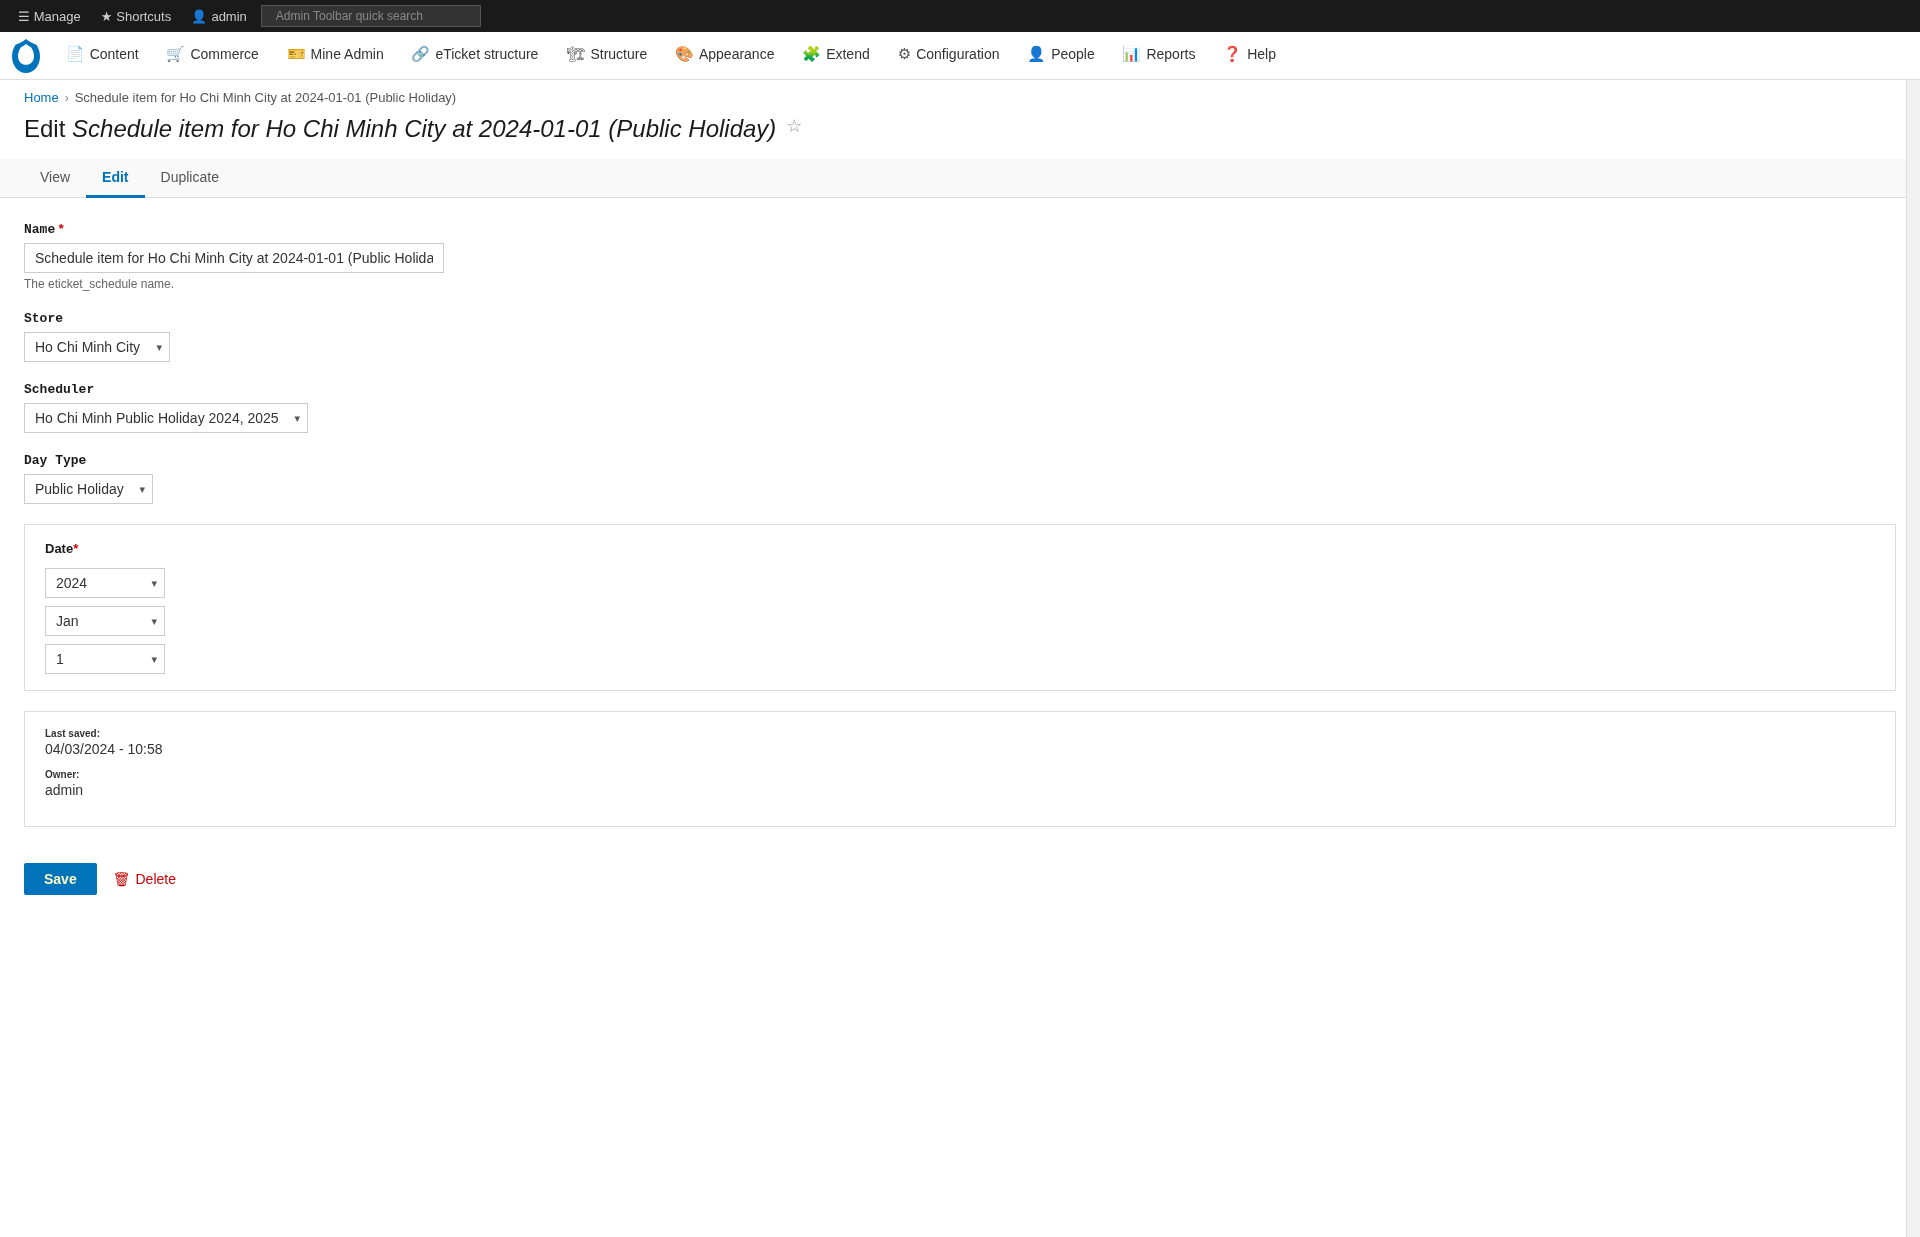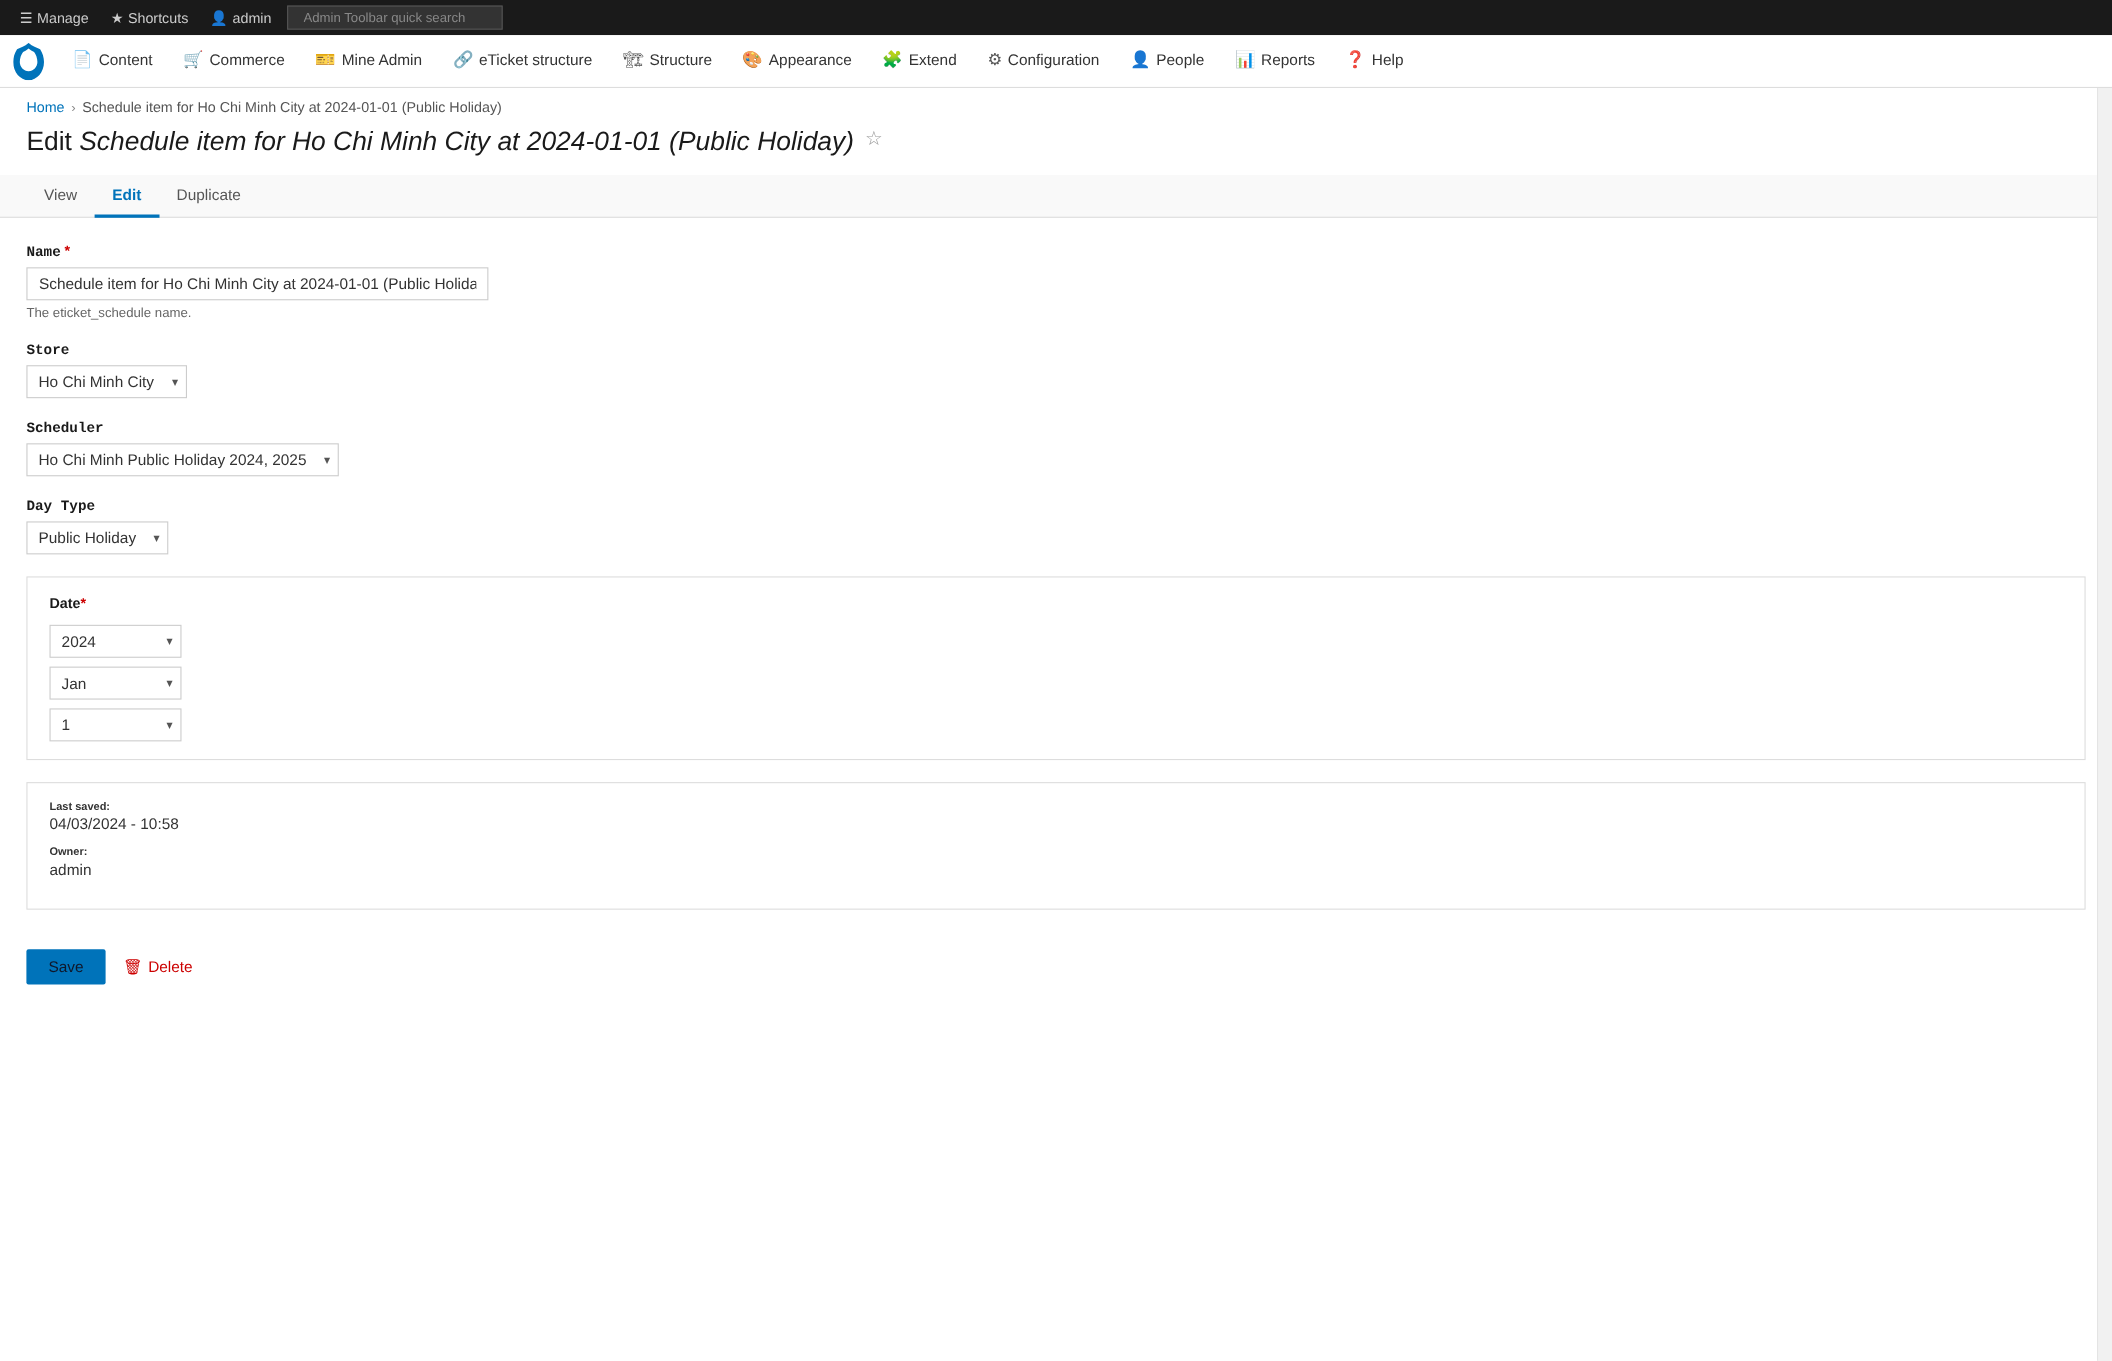--- a/index.html
+++ b/index.html
@@ -24,21 +24,21 @@
       height: 100%;
       cursor: pointer;
       color: #ccc;
     }
     .admin-toolbar-search {
       background: #333;
       border: 1px solid #555;
       color: #ccc;
       padding: 3px 14px;
       font-size: 12px;
-      width: 196px;
+      width: 220px;
       height: 22px;
       margin-left: 4px;
     }
     .admin-toolbar-search::placeholder { color: #888; }
 
     
     .main-nav {
       background: #fff;
       border-bottom: 1px solid #ddd;
       display: flex;
@@ -218,25 +218,25 @@
 
     
     .bottom-actions {
       padding: 16px 24px 24px;
       display: flex;
       align-items: center;
       gap: 16px;
     }
     .btn-save {
       background: #0073ba;
-      color: #0f172a;
+      color: #fef9c3;
       border: none;
       padding: 8px 20px;
       font-size: 14px;
-      font-weight: 400;
+      font-weight: 700;
       cursor: pointer;
       border-radius: 2px;
     }
     .btn-delete {
       background: none;
       border: none;
       color: #c00;
       font-size: 14px;
       cursor: pointer;
       display: flex;

